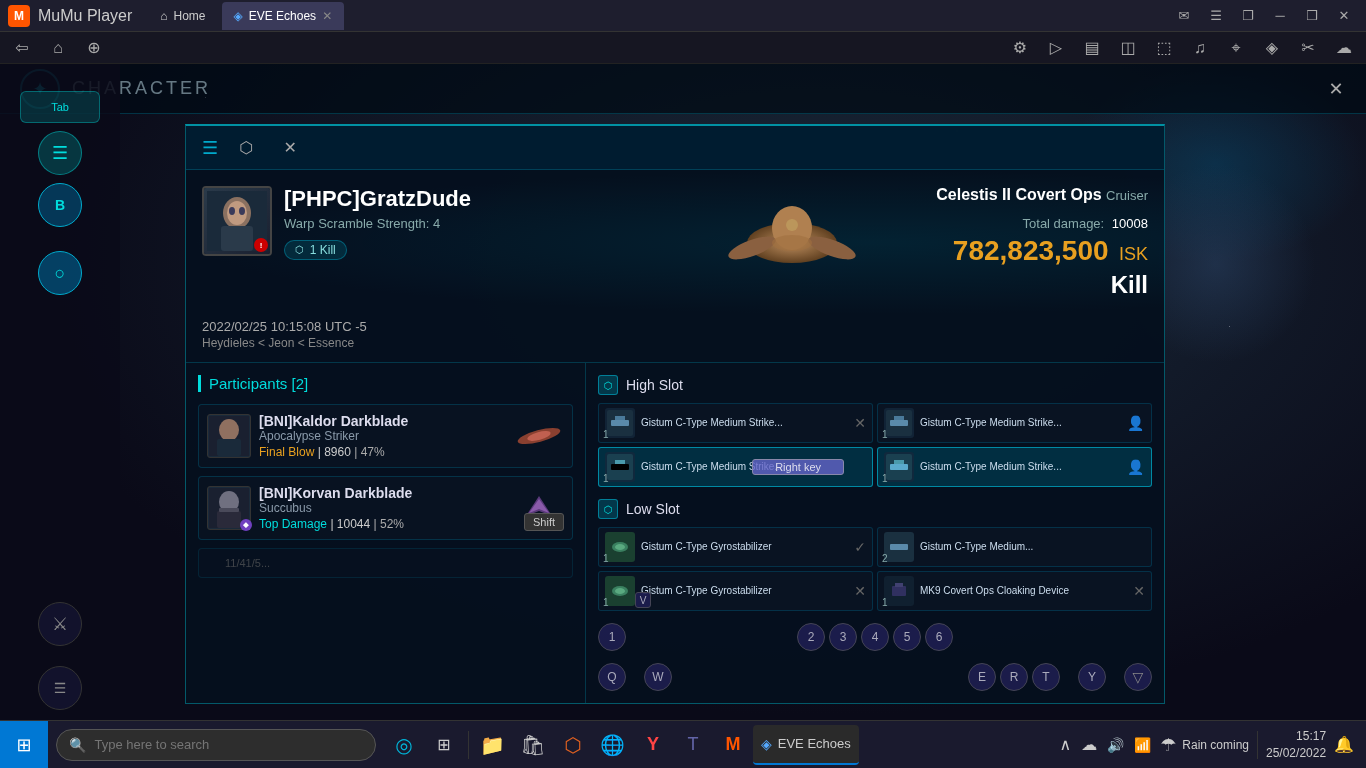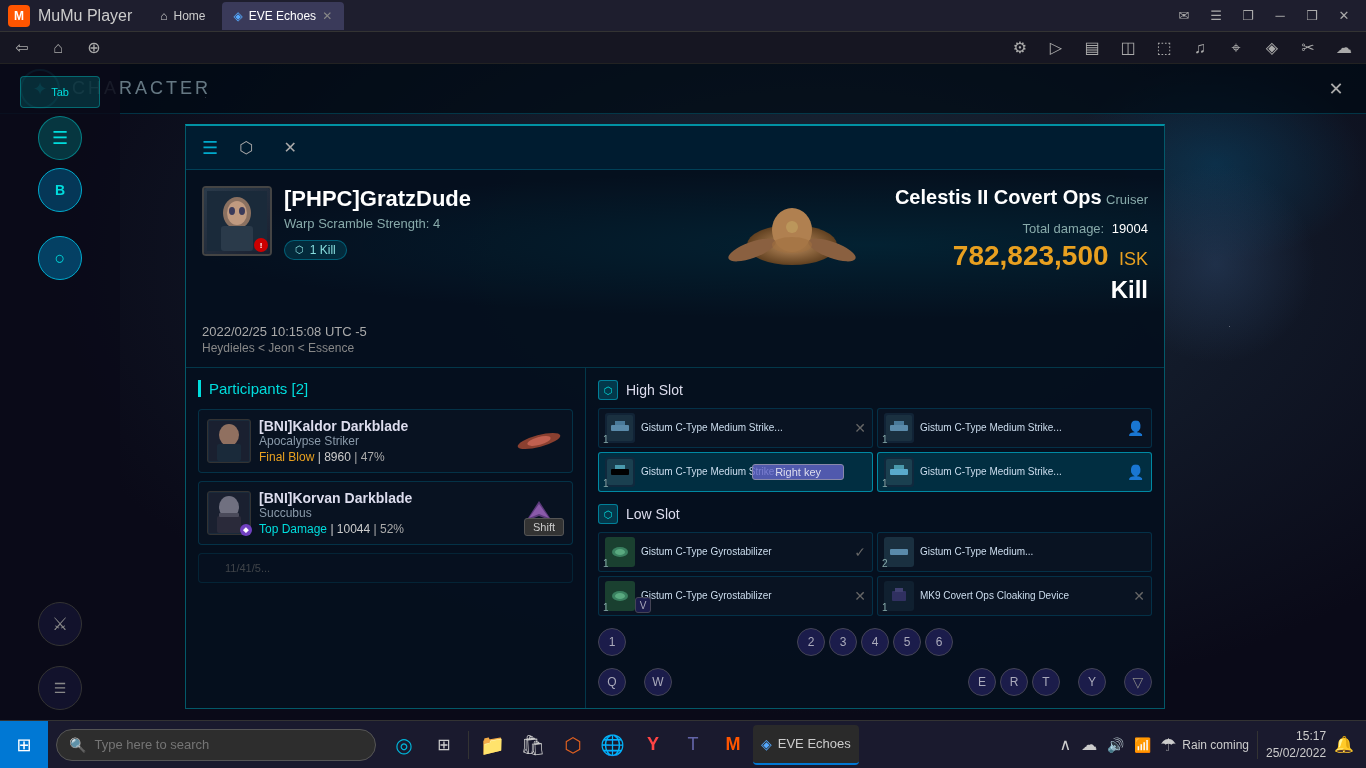--- a/index.html
+++ b/index.html
@@ -419,21 +419,21 @@
 
     .kr-right-info {
       width: 260px;
       text-align: right;
       display: flex;
       flex-direction: column;
       justify-content: center;
       gap: 4px;
     }
     .kr-ship-name {
-      font-size: 20px;
+      font-size: 16px;
       color: white;
       font-weight: bold;
     }
     .kr-ship-type {
       font-size: 13px;
       color: #8aa;
     }
     .kr-damage-label {
       font-size: 13px;
       color: #8aa;
@@ -803,21 +803,21 @@
       <div style="position:absolute;top:100px;right:50px;width:200px;height:200px;background:radial-gradient(ellipse,rgba(50,80,120,0.4),transparent 70%);pointer-events:none;"></div>
     </div>
 
     <div class="game-header-bar">
       <div class="game-logo">✦</div>
       <span class="game-char-label">CHARACTER</span>
       <div class="game-close-btn">✕</div>
     </div>
 
     <div id="left-sidebar">
-      <div class="sidebar-tab" style="margin-top:2px;">Tab</div>
+      <div class="sidebar-tab" style="margin-top:17px;border-radius:6px;">Tab</div>
       <div class="sidebar-menu-lines">☰</div>
       <div class="sidebar-icon-btn" style="font-size:14px;font-weight:bold;color:#0dd;background:rgba(0,100,150,0.5);border-color:#0ac;">B</div>
       <div style="width:1px;height:8px;"></div>
       <div class="sidebar-icon-btn active">○</div>
       <div style="flex:1;"></div>
       <div class="sidebar-icon-btn" style="color:#888;">⚔</div>
       <div style="width:1px;height:4px;"></div>
       <div class="sidebar-icon-btn" style="font-size:14px;color:#888;">☰</div>
     </div>
 
@@ -879,21 +879,21 @@
           </div>
         </div>
 
         <div class="kr-right-info">
           <div>
             <span class="kr-ship-name">Celestis II Covert Ops</span>
             <span class="kr-ship-type"> <span>Cruiser</span></span>
           </div>
           <div class="kr-damage-label">
             <span>Total damage:</span>
-            <span style="color:white;margin-left:4px;">19004</span>
+            <span style="color:white;margin-left:4px;">10008</span>
           </div>
           <div>
             <span class="kr-isk-value">782,823,500</span>
             <span class="kr-isk-suffix" style="margin-left:6px;">ISK</span>
           </div>
           <div class="kr-outcome">Kill</div>
         </div>
       </div>
 
       <div class="kr-meta">

